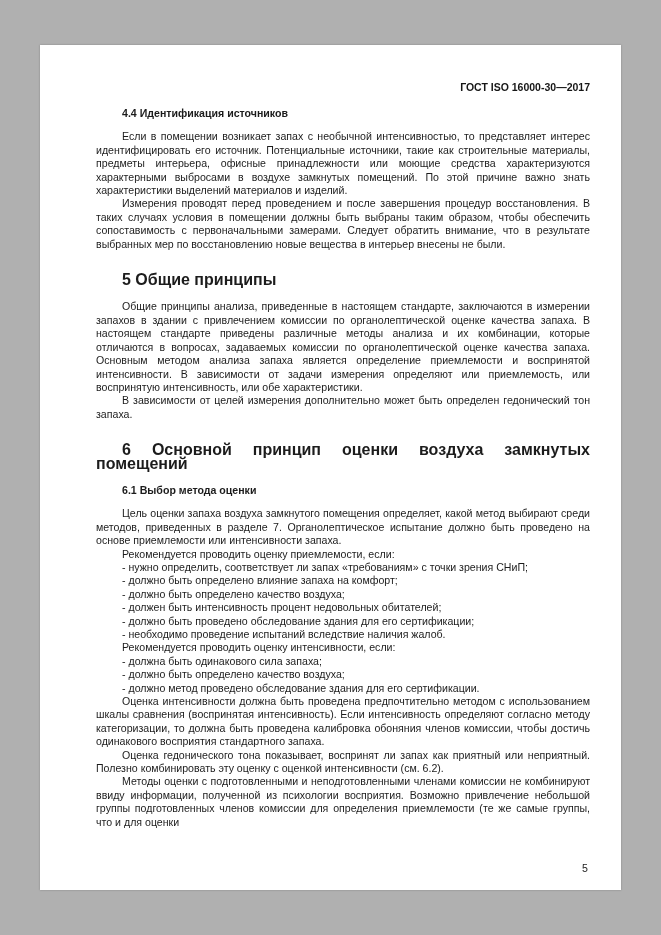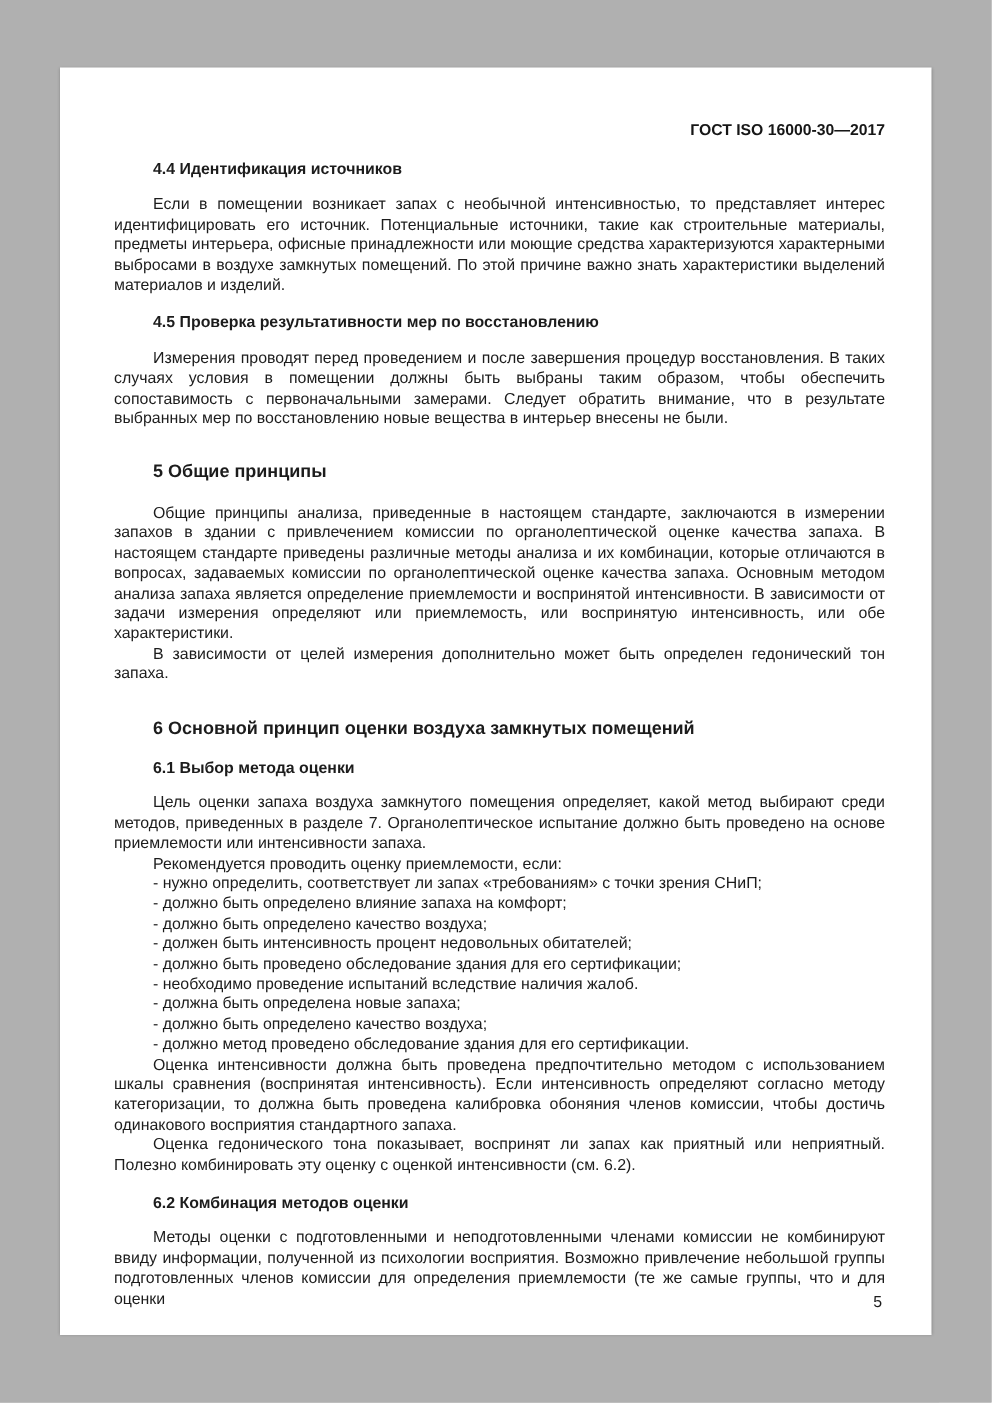--- a/index.html
+++ b/index.html
@@ -33,33 +33,34 @@
     font-size: 10.5px;
     font-weight: bold;
     color: #161616;
     margin-bottom: 14px;
   }
   .doc-body {
     font-size: 10.6px;
     line-height: 13.4px;
     color: #1c1c1c;
     text-align: justify;
+    margin-left: 20px;
   }
   .blk-p, .blk-li {
     margin: 0;
     text-indent: 26px;
   }
   .blk-h3 {
     font-weight: bold;
     text-indent: 26px;
     margin: 12px 0 10px 0;
   }
   .blk-h2 {
     font-weight: bold;
-    font-size: 12px;
+    font-size: 16px;
     text-indent: 26px;
     margin: 22px 0 14px 0;
   }
   .page-number {
     position: absolute;
     right: 33px;
     bottom: 16px;
     font-size: 10.6px;
     color: #1c1c1c;
   }
@@ -69,39 +70,38 @@
 
 <div class="canvas">
   <div class="page">
     <div class="page-inner">
       <div class="doc-header">
         <span>ГОСТ ISO 16000-30—2017</span>
       </div>
       <div class="doc-body">
           <div class="blk-h3">4.4 Идентификация источников</div>
           <div class="blk-p">Если в помещении возникает запах с необычной интенсивностью, то представляет интерес идентифицировать его источник. Потенциальные источники, такие как строительные материалы, предметы интерьера, офисные принадлежности или моющие средства характеризуются характерными выбросами в воздухе замкнутых помещений. По этой причине важно знать характеристики выделений материалов и изделий.</div>
-          <div class="blk-h3">4.5 Проверка результативности мер по восстановлению</div>
           <div class="blk-p">Измерения проводят перед проведением и после завершения процедур восстановления. В таких случаях условия в помещении должны быть выбраны таким образом, чтобы обеспечить сопоставимость с первоначальными замерами. Следует обратить внимание, что в результате выбранных мер по восстановлению новые вещества в интерьер внесены не были.</div>
           <div class="blk-h2">5 Общие принципы</div>
           <div class="blk-p">Общие принципы анализа, приведенные в настоящем стандарте, заключаются в измерении запахов в здании с привлечением комиссии по органолептической оценке качества запаха. В настоящем стандарте приведены различные методы анализа и их комбинации, которые отличаются в вопросах, задаваемых комиссии по органолептической оценке качества запаха. Основным методом анализа запаха является определение приемлемости и воспринятой интенсивности. В зависимости от задачи измерения определяют или приемлемость, или воспринятую интенсивность, или обе характеристики.</div>
           <div class="blk-p">В зависимости от целей измерения дополнительно может быть определен гедонический тон запаха.</div>
           <div class="blk-h2">6 Основной принцип оценки воздуха замкнутых помещений</div>
           <div class="blk-h3">6.1 Выбор метода оценки</div>
           <div class="blk-p">Цель оценки запаха воздуха замкнутого помещения определяет, какой метод выбирают среди методов, приведенных в разделе 7. Органолептическое испытание должно быть проведено на основе приемлемости или интенсивности запаха.</div>
           <div class="blk-p">Рекомендуется проводить оценку приемлемости, если:</div>
           <div class="blk-li">- нужно определить, соответствует ли запах «требованиям» с точки зрения СНиП;</div>
           <div class="blk-li">- должно быть определено влияние запаха на комфорт;</div>
           <div class="blk-li">- должно быть определено качество воздуха;</div>
           <div class="blk-li">- должен быть интенсивность процент недовольных обитателей;</div>
           <div class="blk-li">- должно быть проведено обследование здания для его сертификации;</div>
           <div class="blk-li">- необходимо проведение испытаний вследствие наличия жалоб.</div>
-          <div class="blk-li">- должна быть определена новые запаха;</div>
+          <div class="blk-p">Рекомендуется проводить оценку интенсивности, если:</div>
+          <div class="blk-li">- должна быть одинакового сила запаха;</div>
           <div class="blk-li">- должно быть определено качество воздуха;</div>
           <div class="blk-li">- должно метод проведено обследование здания для его сертификации.</div>
           <div class="blk-p">Оценка интенсивности должна быть проведена предпочтительно методом с использованием шкалы сравнения (воспринятая интенсивность). Если интенсивность определяют согласно методу категоризации, то должна быть проведена калибровка обоняния членов комиссии, чтобы достичь одинакового восприятия стандартного запаха.</div>
           <div class="blk-p">Оценка гедонического тона показывает, воспринят ли запах как приятный или неприятный. Полезно комбинировать эту оценку с оценкой интенсивности (см. 6.2).</div>
-          <div class="blk-h3">6.2 Комбинация методов оценки</div>
           <div class="blk-p">Методы оценки с подготовленными и неподготовленными членами комиссии не комбинируют ввиду информации, полученной из психологии восприятия. Возможно привлечение небольшой группы подготовленных членов комиссии для определения приемлемости (те же самые группы, что и для оценки</div>
         </div>
     </div>
     <div class="page-number">5</div>
   </div>
 </div>
 
 </body></html>

